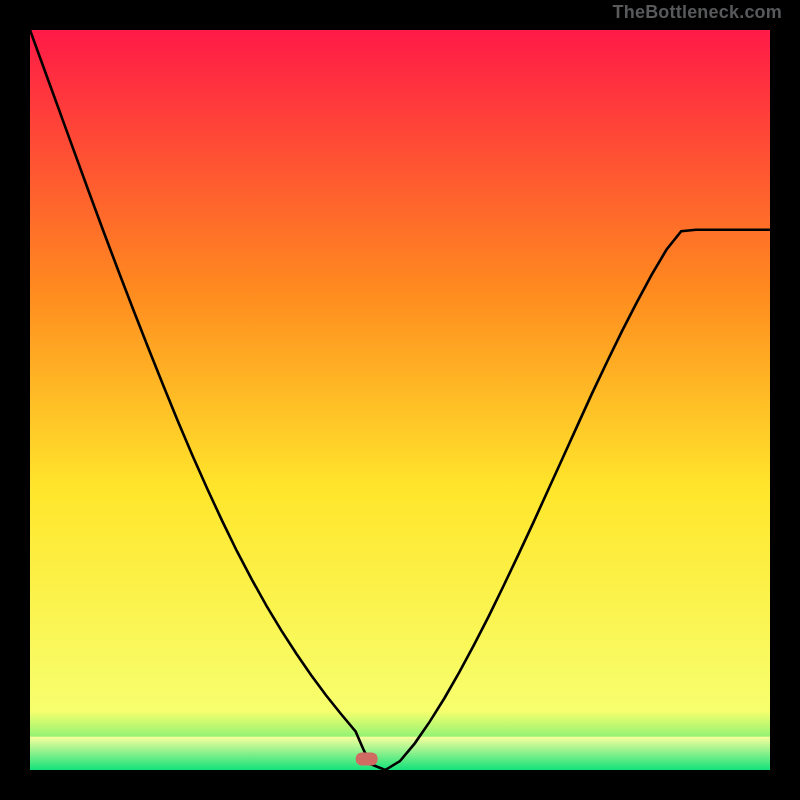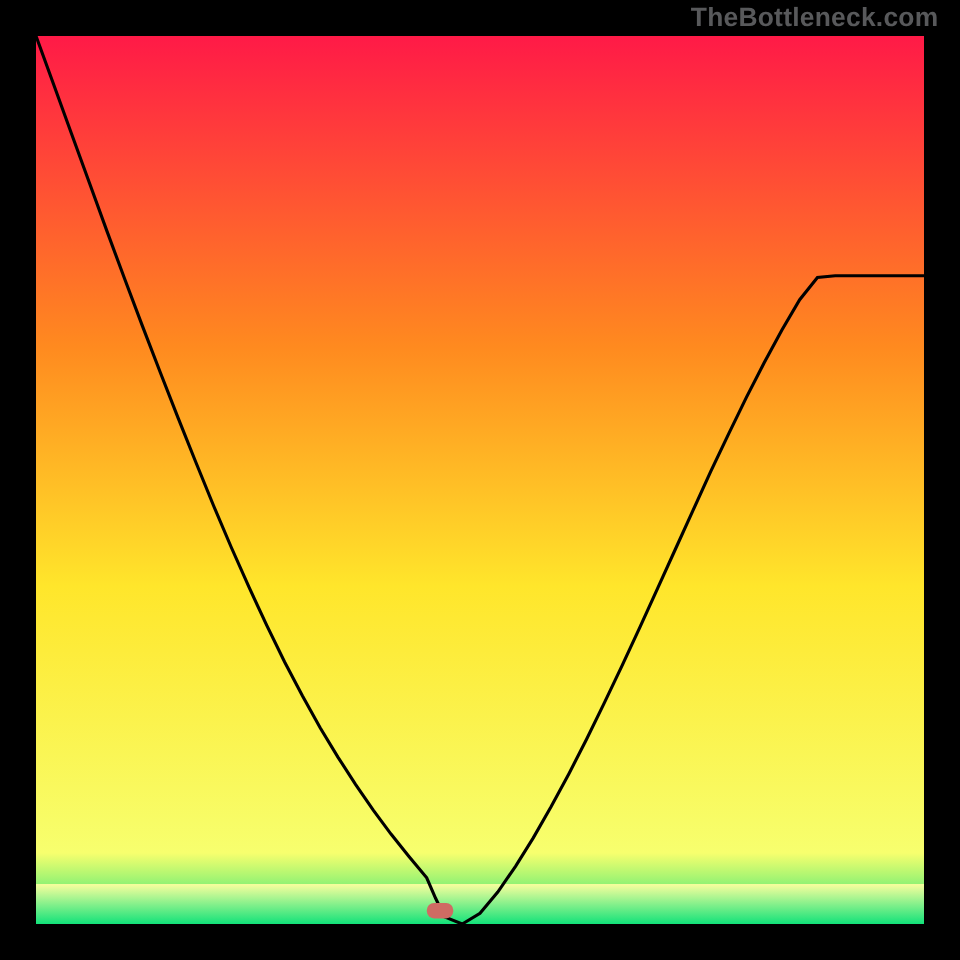--- a/index.html
+++ b/index.html
@@ -1,17 +1,17 @@
 <!DOCTYPE html>
 <html><head>
 <meta charset="utf-8">
 <style>
   html,body{margin:0;padding:0;width:800px;height:800px;overflow:hidden;background:#000;font-family:Arial,Helvetica,sans-serif}
   .frame{position:absolute;left:0;top:0;width:800px;height:800px;background:#000}
-  .watermark{position:absolute;right:18px;top:2px;font-size:22px;font-weight:600;color:#58595b;letter-spacing:.2px}
+  .watermark{position:absolute;right:18px;top:2px;font-size:18px;font-weight:600;color:#58595b;letter-spacing:.2px}
   .plot{position:absolute;left:30px;top:30px;width:740px;height:740px}
   svg{display:block}
 </style>
 </head>
 <body>
 <div class="frame">
   <div class="watermark">TheBottleneck.com</div>
   <div class="plot">
     <svg id="svg" width="740" height="740" viewBox="0 0 740 740">
         <defs>

